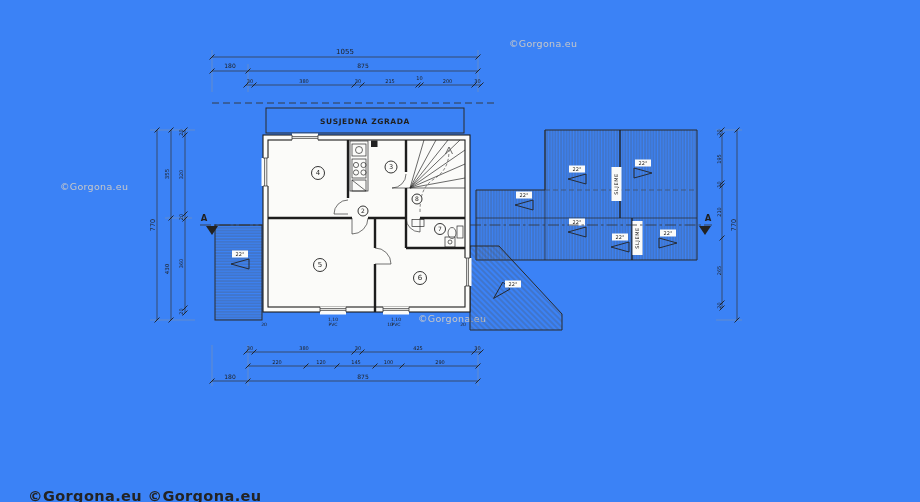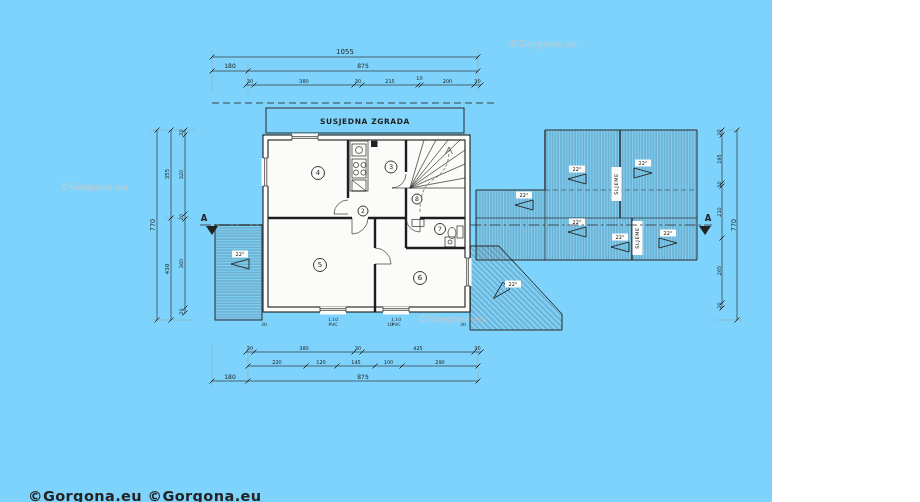--- a/index.html
+++ b/index.html
@@ -1,16 +1,16 @@
 <!DOCTYPE html>
 <html><head>
 <meta charset="utf-8">
 <style>
   html,body{margin:0;padding:0;background:#ffffff;}
-  #canvas{position:relative;width:772px;height:502px;background:#7dd3fc;overflow:hidden;}
+  #canvas{position:relative;width:920px;height:502px;background:#3b82f6;overflow:hidden;}
   svg{position:absolute;left:0;top:0;}
   .t{font-family:"DejaVu Sans","Liberation Sans",sans-serif;fill:#1f1f1f;}
   .mid{text-anchor:middle;}
   .d45{font-size:4.5px;}.d5{font-size:5px;}.d55{font-size:5.5px;}.d6{font-size:6px;}
   .d65{font-size:6.5px;}.d7{font-size:7px;}.d75{font-size:7.5px;}.d8{font-size:8.5px;}
   .bold{font-weight:bold;}
   .ls{letter-spacing:.6px;}
   .wm{font-size:9.5px;fill:#c8c8c8;letter-spacing:.3px;}
   .wmb{font-size:14.5px;fill:#232323;font-weight:bold;letter-spacing:.4px;}
   .dimline{stroke:#333;stroke-width:.7;fill:none;}

